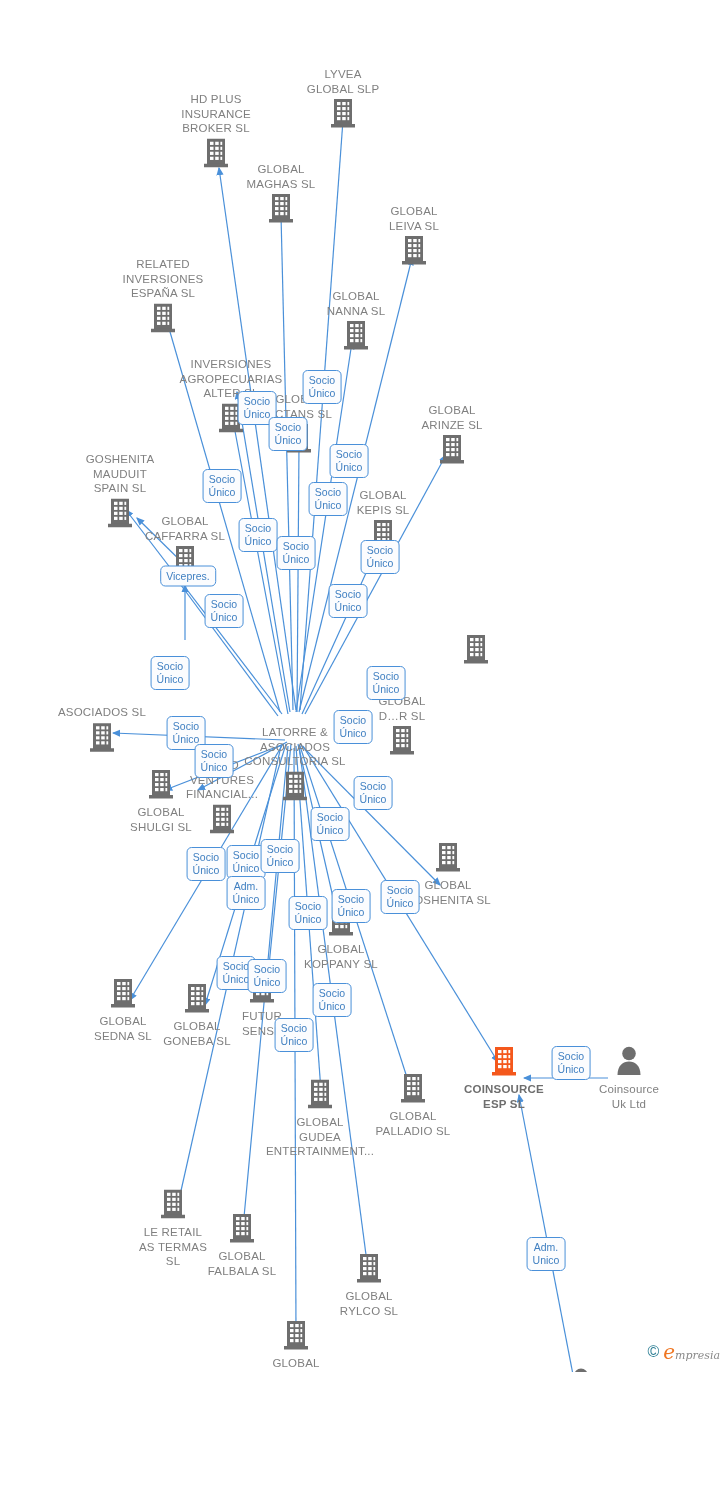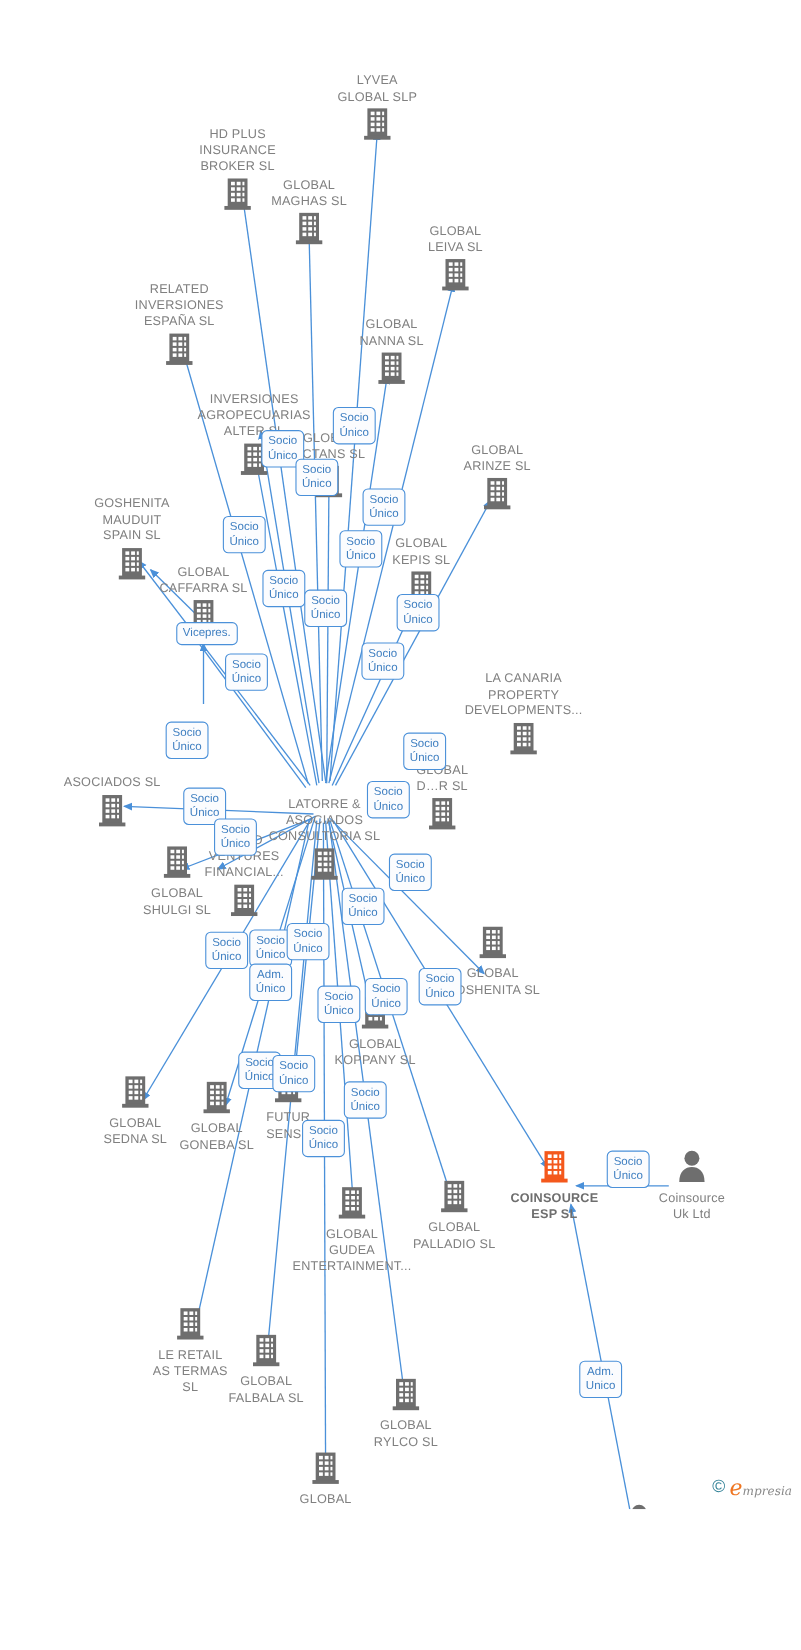--- a/index.html
+++ b/index.html
@@ -85,21 +85,21 @@
               <rect x="13.2" y="15" width="3.5" height="3.2"></rect>
               <rect x="18.4" y="15" width="1.8" height="3.2"></rect>
               <rect x="8" y="20" width="3.5" height="3.2"></rect>
               <rect x="13.2" y="20" width="3.5" height="3.2"></rect>
               <rect x="18.4" y="20" width="1.8" height="3.2"></rect>
             </g>
           </svg></span>
         <span class="lbl">LYVEA
 GLOBAL  SLP</span>
       </div>
-      <div class="node above" style="left: 216px; top: 156px;">
+      <div class="node above" style="left: 216px; top: 132px;">
         <span class="ico"><svg width="28" height="32" viewBox="0 0 28 32">
             <rect x="5" y="2" width="18" height="26" fill="#6e6e6e"></rect>
             <rect x="2" y="27" width="24" height="3.5" fill="#6e6e6e"></rect>
             <g fill="#ffffff">
               <rect x="8" y="5" width="3.5" height="3.2"></rect>
               <rect x="13.2" y="5" width="3.5" height="3.2"></rect>
               <rect x="18.4" y="5" width="1.8" height="3.2"></rect>
               <rect x="8" y="10" width="3.5" height="3.2"></rect>
               <rect x="13.2" y="10" width="3.5" height="3.2"></rect>
               <rect x="18.4" y="10" width="1.8" height="3.2"></rect>
@@ -350,23 +350,20 @@
               <rect x="13.2" y="10" width="3.5" height="3.2"></rect>
               <rect x="18.4" y="10" width="1.8" height="3.2"></rect>
               <rect x="8" y="15" width="3.5" height="3.2"></rect>
               <rect x="13.2" y="15" width="3.5" height="3.2"></rect>
               <rect x="18.4" y="15" width="1.8" height="3.2"></rect>
               <rect x="8" y="20" width="3.5" height="3.2"></rect>
               <rect x="13.2" y="20" width="3.5" height="3.2"></rect>
               <rect x="18.4" y="20" width="1.8" height="3.2"></rect>
             </g>
           </svg></span>
-        <span class="lbl">LA CANARIA
-PROPERTY
-DEVELOPMENTS...</span>
       </div>
       <div class="node above" style="left: 295px; top: 765px;">
         <span class="ico"><svg width="28" height="32" viewBox="0 0 28 32">
             <rect x="5" y="2" width="18" height="26" fill="#6e6e6e"></rect>
             <rect x="2" y="27" width="24" height="3.5" fill="#6e6e6e"></rect>
             <g fill="#ffffff">
               <rect x="8" y="5" width="3.5" height="3.2"></rect>
               <rect x="13.2" y="5" width="3.5" height="3.2"></rect>
               <rect x="18.4" y="5" width="1.8" height="3.2"></rect>
               <rect x="8" y="10" width="3.5" height="3.2"></rect>

